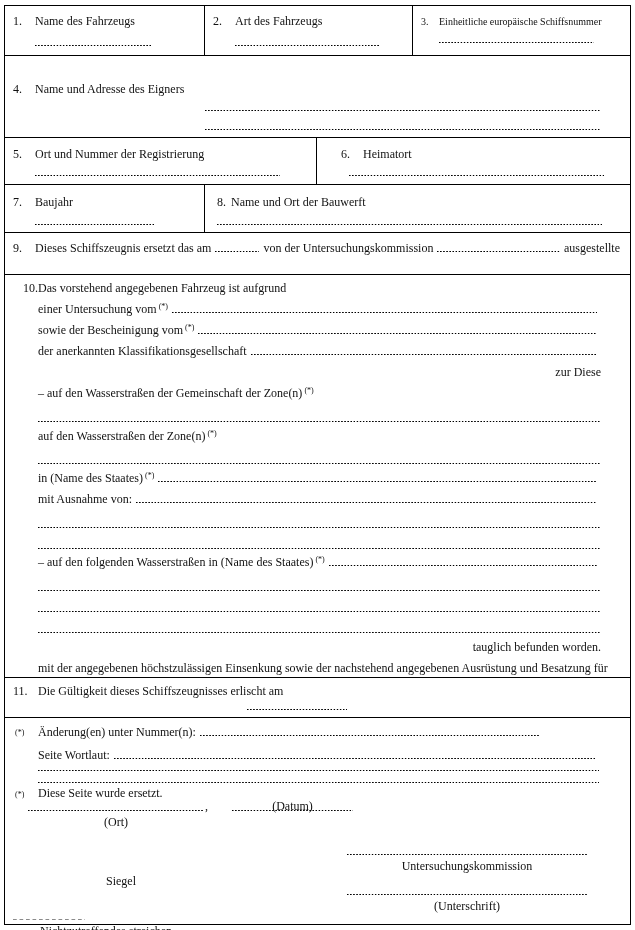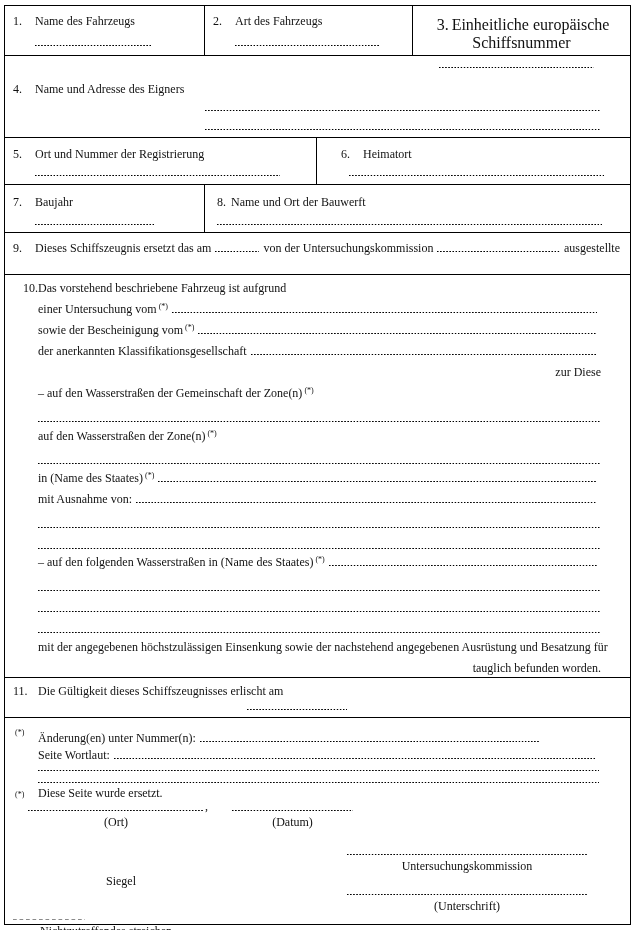--- a/index.html
+++ b/index.html
@@ -11,21 +11,21 @@
   .rowC{height:47px;display:flex;}
   .rowD{height:48px;display:flex;}
   .rowE{height:42px;padding:5px 10px 0 8px;}
   .rowF{height:403px;padding:3px 29px 0 8px;text-align:right;}
   .rowG{height:40px;padding:6px 0 0 8px;}
   .rowH{height:228px;border-bottom:none;}
   .cell{box-sizing:border-box;border-right:1px solid #000;padding:8px 8px 0 8px;position:relative;}
   .cell:last-child{border-right:none;}
   .num{display:inline-block;width:22px;}
   .num14{display:inline-block;width:14px;}
-  .small{font-size:16px;text-align:center;}
+  .small{font-size:10px;}
   .dots{height:4px;background-image:linear-gradient(to right,#000 1.3px,transparent 1.3px);background-size:3.1px 1.3px;background-repeat:repeat-x;background-position:0 100%;}
   .cdots{margin-top:13px;}
   .adots{position:absolute;}
   .line{display:flex;align-items:baseline;white-space:pre;line-height:21.1px;height:21.1px;}
   .line .dots{margin:0 4px;}
   .line .fill{flex:1;}
   .ind{margin-left:25px;}
   .fulldots{height:21.1px;padding-top:14px;box-sizing:border-box;}
   .plain{line-height:21.1px;height:21.1px;white-space:nowrap;}
   .sup{font-size:8px;position:relative;top:-4px;margin-left:2px;}
@@ -81,21 +81,21 @@
     </div>
   </div>
 
   <div class="row rowE">
     <div class="line">
       <span class="num">9.</span><span>Dieses Schiffszeugnis ersetzt das am</span><div class="dots" style="width:44px;"></div><span>von der Untersuchungskommission</span><div class="dots fill"></div><span>ausgestellte</span>
     </div>
   </div>
 
   <div class="row rowF">
-    <div class="line"><span class="num" style="width:25px;">10.</span><span>Das vorstehend beschriebene Fahrzeug ist aufgrund</span></div>
+    <div class="line"><span class="num" style="width:25px;">10.</span><span>Das vorstehend angegebenen Fahrzeug ist aufgrund</span></div>
     <div class="line ind"><span>einer Untersuchung vom</span><span class="sup">(*)</span><div class="dots fill"></div></div>
     <div class="line ind"><span>sowie der Bescheinigung vom</span><span class="sup">(*)</span><div class="dots fill"></div></div>
     <div class="line ind"><span>der anerkannten Klassifikationsgesellschaft</span><div class="dots fill"></div></div>
     <div class="plain ind"><span>zur Diese</span></div>
     <div class="line ind"><span>– auf den Wasserstraßen der Gemeinschaft der Zone(n)</span><span class="sup">(*)</span></div>
     <div class="fulldots ind">
         <div class="dots"></div>
       </div>
     <div class="line ind"><span>auf den Wasserstraßen der Zone(n)</span><span class="sup">(*)</span></div>
     <div class="fulldots ind">
@@ -112,49 +112,49 @@
     <div class="line ind"><span>– auf den folgenden Wasserstraßen in (Name des Staates)</span><span class="sup">(*)</span><div class="dots fill"></div></div>
     <div class="fulldots ind">
         <div class="dots"></div>
       </div>
     <div class="fulldots ind">
         <div class="dots"></div>
       </div>
     <div class="fulldots ind">
         <div class="dots"></div>
       </div>
+    <div class="plain ind"><span>tauglich befunden worden.</span></div>
     <div class="plain ind"><span>mit der angegebenen höchstzulässigen Einsenkung sowie der nachstehend angegebenen Ausrüstung und Besatzung für</span></div>
-    <div class="plain ind"><span>tauglich befunden worden.</span></div>
   </div>
 
   <div class="row rowG">
     <div><span class="num" style="width:25px;">11.</span><span>Die Gültigkeit dieses Schiffszeugnisses erlischt am</span></div>
     <div class="dots adots" style="left:242px;top:28px;width:100px;"></div>
   </div>
 
   <div class="row rowH">
     <span class="abs sup" style="left:8px;top:10px;">(*)</span>
-    <div class="abs line" style="left:33px;top:10px;right:87px;">
+    <div class="abs line" style="left:33px;top:4px;right:87px;">
         <span>Änderung(en) unter Nummer(n):</span>
         <div class="dots fill"></div>
       </div>
     <div class="abs line" style="left:33px;top:27px;right:31px;">
         <span>Seite Wortlaut:</span>
         <div class="dots fill"></div>
       </div>
     <div class="dots adots" style="left:33px;right:31px;top:49px;"></div>
     <div class="dots adots" style="left:33px;right:31px;top:61px;"></div>
     <span class="abs sup" style="left:8px;top:72px;">(*)</span>
     <div class="abs" style="left:33px;top:68px;">Diese Seite wurde ersetzt.</div>
 
     <div class="dots adots" style="left:23px;top:89px;width:176px;"></div>
     <span class="abs" style="left:200px;top:81px;">,</span>
     <div class="dots adots" style="left:227px;top:89px;width:121px;"></div>
     <div class="abs ctr" style="left:23px;top:97px;width:176px;">(Ort)</div>
-    <div class="abs ctr" style="left:227px;top:97px;width:121px;">(Datum)</div>
+    <div class="abs ctr" style="left:227px;top:81px;width:121px;">(Datum)</div>
 
     <div class="dots adots" style="left:342px;top:133px;width:240px;"></div>
     <div class="abs ctr" style="left:342px;top:141px;width:240px;">Untersuchungskommission</div>
 
     <div class="abs" style="left:101px;top:156px;">Siegel</div>
 
     <div class="dots adots" style="left:342px;top:173px;width:240px;"></div>
     <div class="abs ctr" style="left:342px;top:181px;width:240px;">(Unterschrift)</div>
 
     <div class="sep" style="left:8px;top:201px;width:72px;"></div>

